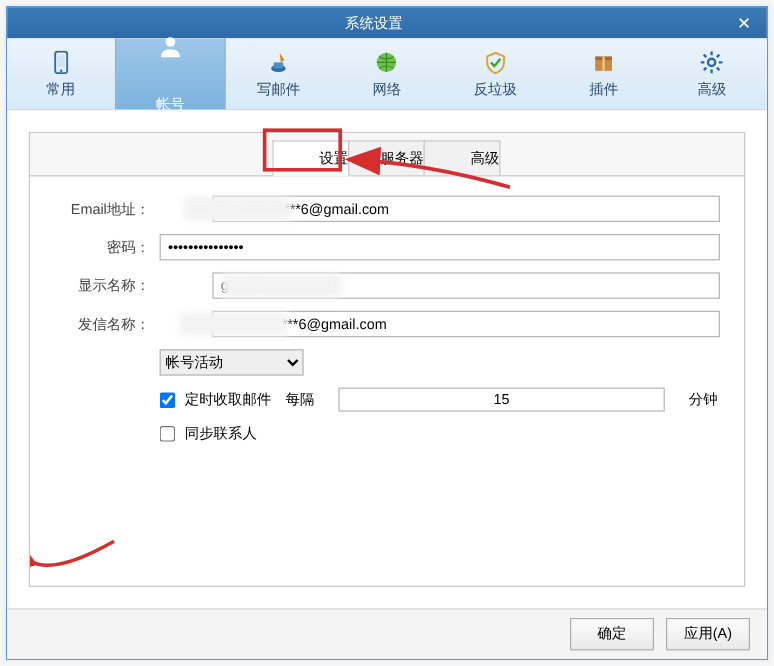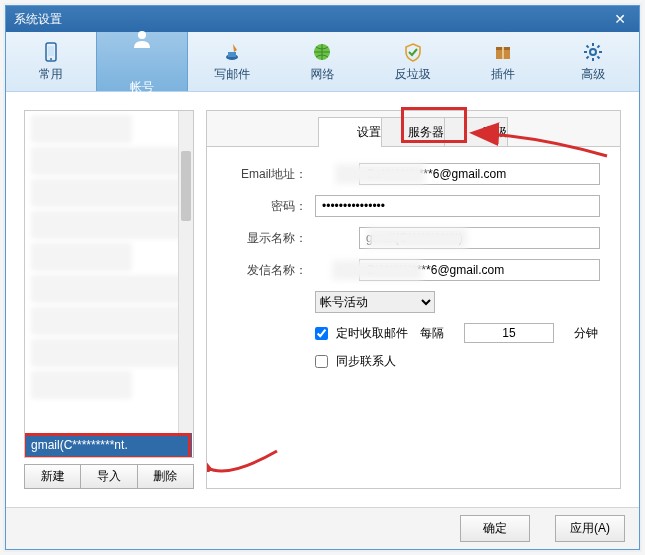--- a/index.html
+++ b/index.html
@@ -23,20 +23,21 @@
     flex-direction: column;
   }
   .titlebar {
     height: 26px;
     background: linear-gradient(#3d7ab8, #2c6aa9);
     color: #fff;
     display: flex;
     align-items: center;
     padding: 0 8px;
     font-size: 12px;
+    text-align: center;
   }
   .titlebar .title { flex: 1; }
   .titlebar .close {
     width: 22px; height: 18px;
     display:flex; align-items:center; justify-content:center;
     cursor:pointer; font-size: 14px;
   }
   .toolbar {
     display: flex;
     background: linear-gradient(#eaf3fb, #d8e9f7);
@@ -182,21 +183,21 @@
   }
   .input-blur .blur-cover {
     position:absolute; top:1px; bottom:1px;
     background:#f3f3f3; filter: blur(3px);
   }
   .footer {
     border-top:1px solid #d5d5d5;
     background:#f4f4f4;
     height:42px;
     display:flex; align-items:center; justify-content:flex-end;
-    padding-right:14px; gap:25px;
+    padding-right:14px; gap:10px;
   }
   .footer .btn { width:70px; padding:4px 0; }
   svg { display:block; }
 </style>
 </head>
 <body>
 
 <div class="window">
   <div class="titlebar">
     <span class="title">系统设置</span>
@@ -275,43 +276,20 @@
               <line x1="3.5" y1="16.5" x2="5.6" y2="14.4"></line>
               <line x1="14.4" y1="5.6" x2="16.5" y2="3.5"></line>
             </g>
           </svg>
         </span>
         <span>高级</span>
       </div>
     </div>
 
   <div class="body">
-    <div class="left-pane">
-      <div class="account-list">
-        <div class="blur-row short"></div>
-        <div class="blur-row"></div>
-        <div class="blur-row"></div>
-        <div class="blur-row"></div>
-        <div class="blur-row short"></div>
-        <div class="blur-row"></div>
-        <div class="blur-row"></div>
-        <div class="blur-row"></div>
-        <div class="blur-row short"></div>
-        <div class="scrollbar">
-            <div class="thumb"></div>
-          </div>
-        <div class="sel">gmail(C*********nt.</div>
-        <div class="hl-red" style="left:-2px; bottom:-2px; width:168px; height:26px;"></div>
-      </div>
-      <div class="left-buttons">
-        <div class="btn">新建</div>
-        <div class="btn">导入</div>
-        <div class="btn">删除</div>
-      </div>
-    </div>
 
     <div class="right-pane">
       <div class="inner-tabs" style="position:relative;">
         <div class="it active">设置</div>
         <div class="it">服务器</div>
         <div class="it">高级</div>
         <div class="hl-red" style="left:194px; top:-4px; width:66px; height:36px;"></div>
       </div>
 
       <div class="form">

